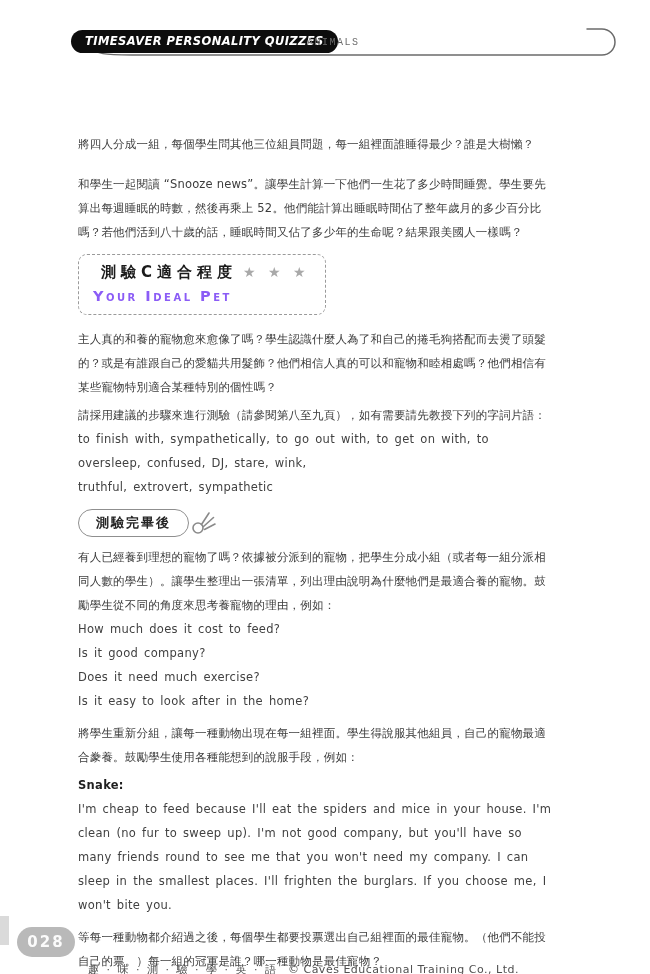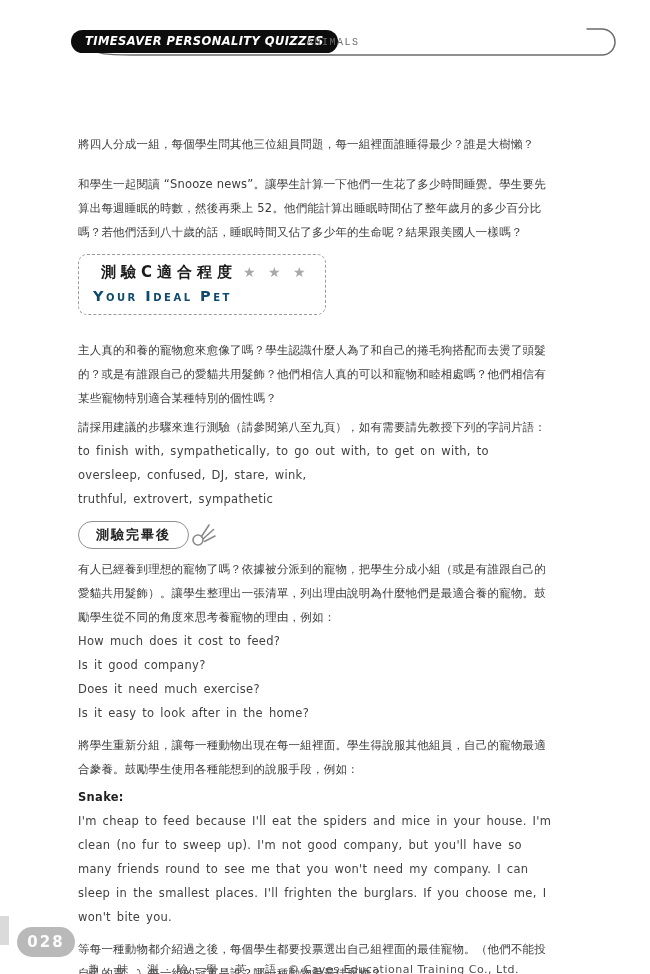--- a/index.html
+++ b/index.html
@@ -23,35 +23,35 @@
     position:absolute; left:307px; top:37px;
     font-size:10px; color:#6b6b6b; letter-spacing:1.5px;font-family:Liberation Mono, monospace;
   }
   
   .content {
     position:absolute; left:78px; top:132px; width:476px;
     font-size:11.5px; line-height:24px; letter-spacing:.2px; color:#3c3c3c;
   }
   .para { margin:0; }
   .gap-lg { margin-top:16px; }
-  .gap-md { margin-top:24px;font-family:Liberation Mono, monospace; }
+  .gap-md { margin-top:12px; }
   .gap-sm { margin-top:8px; }
   .gap-xs { margin-top:4px; }
   .en { letter-spacing:.3px; word-spacing:2px; color:#414141; }
   
   .quiz-box {
     width:fit-content; margin-top:10px;
     border:1.6px dashed #9a9a9a; border-radius:9px;
     padding:5px 16px 7px 14px; background:#fff;
   }
   .quiz-title-row { white-space:nowrap; line-height:24px;margin-left:8px; }
   .quiz-title { font-size:15px; font-weight:bold; color:#1b1b1b; letter-spacing:5px; }
   .quiz-stars { font-size:14px; color:#a9a9a9; letter-spacing:4px; margin-left:2px; }
   .quiz-subtitle {
-    font-size:14.5px; font-weight:bold; color:#0c4a6e;
+    font-size:14.5px; font-weight:bold; color:#8b5cf6;
     font-variant:small-caps; letter-spacing:2.5px; line-height:22px;
   }
   
   .pill-row { display:flex; align-items:center; gap:0; margin-top:10px; }
   .pill {
     border:1.5px solid #8f8f8f; border-radius:15px;
     padding:3px 17px 4px; width:fit-content;
     font-size:13px; font-weight:bold; color:#242424; letter-spacing:2px;
     background:#fff; line-height:19px; white-space:nowrap;
   }
@@ -107,21 +107,21 @@
     <div class="pill-row">
       <div class="pill">測驗完畢後</div>
       <svg class="hand-icon" width="30" height="28" viewBox="0 0 30 28" xmlns="http://www.w3.org/2000/svg" fill="none" stroke="#8a8a8a" stroke-width="1.6" stroke-linecap="round" stroke-linejoin="round">
         <circle cx="9" cy="19" r="5"></circle>
         <path d="M12.5,15.5 L20,4"></path>
         <path d="M14.5,17.5 L24.5,8.5"></path>
         <path d="M15.5,20.5 L26,15"></path>
       </svg>
     </div>
 
-    <p class="para gap-sm">有人已經養到理想的寵物了嗎？依據被分派到的寵物，把學生分成小組（或是有誰跟自己的愛貓共用髮飾）。讓學生整理出一張清單，列出理由說明為什麼牠們是最適合養的寵物。鼓勵學生從不同的角度來思考養寵物的理由，例如：</p>
+    <p class="para gap-sm">有人已經養到理想的寵物了嗎？依據被分派到的寵物，把學生分成小組（或者每一組分派相同人數的學生）。讓學生整理出一張清單，列出理由說明為什麼牠們是最適合養的寵物。鼓勵學生從不同的角度來思考養寵物的理由，例如：</p>
 
     <div class="q-list en">
       <div>How much does it cost to feed?</div>
       <div>Is it good company?</div>
       <div>Does it need much exercise?</div>
       <div>Is it easy to look after in the home?</div>
     </div>
 
     <p class="para gap-sm">將學生重新分組，讓每一種動物出現在每一組裡面。學生得說服其他組員，自己的寵物最適合豢養。鼓勵學生使用各種能想到的說服手段，例如：</p>
 

